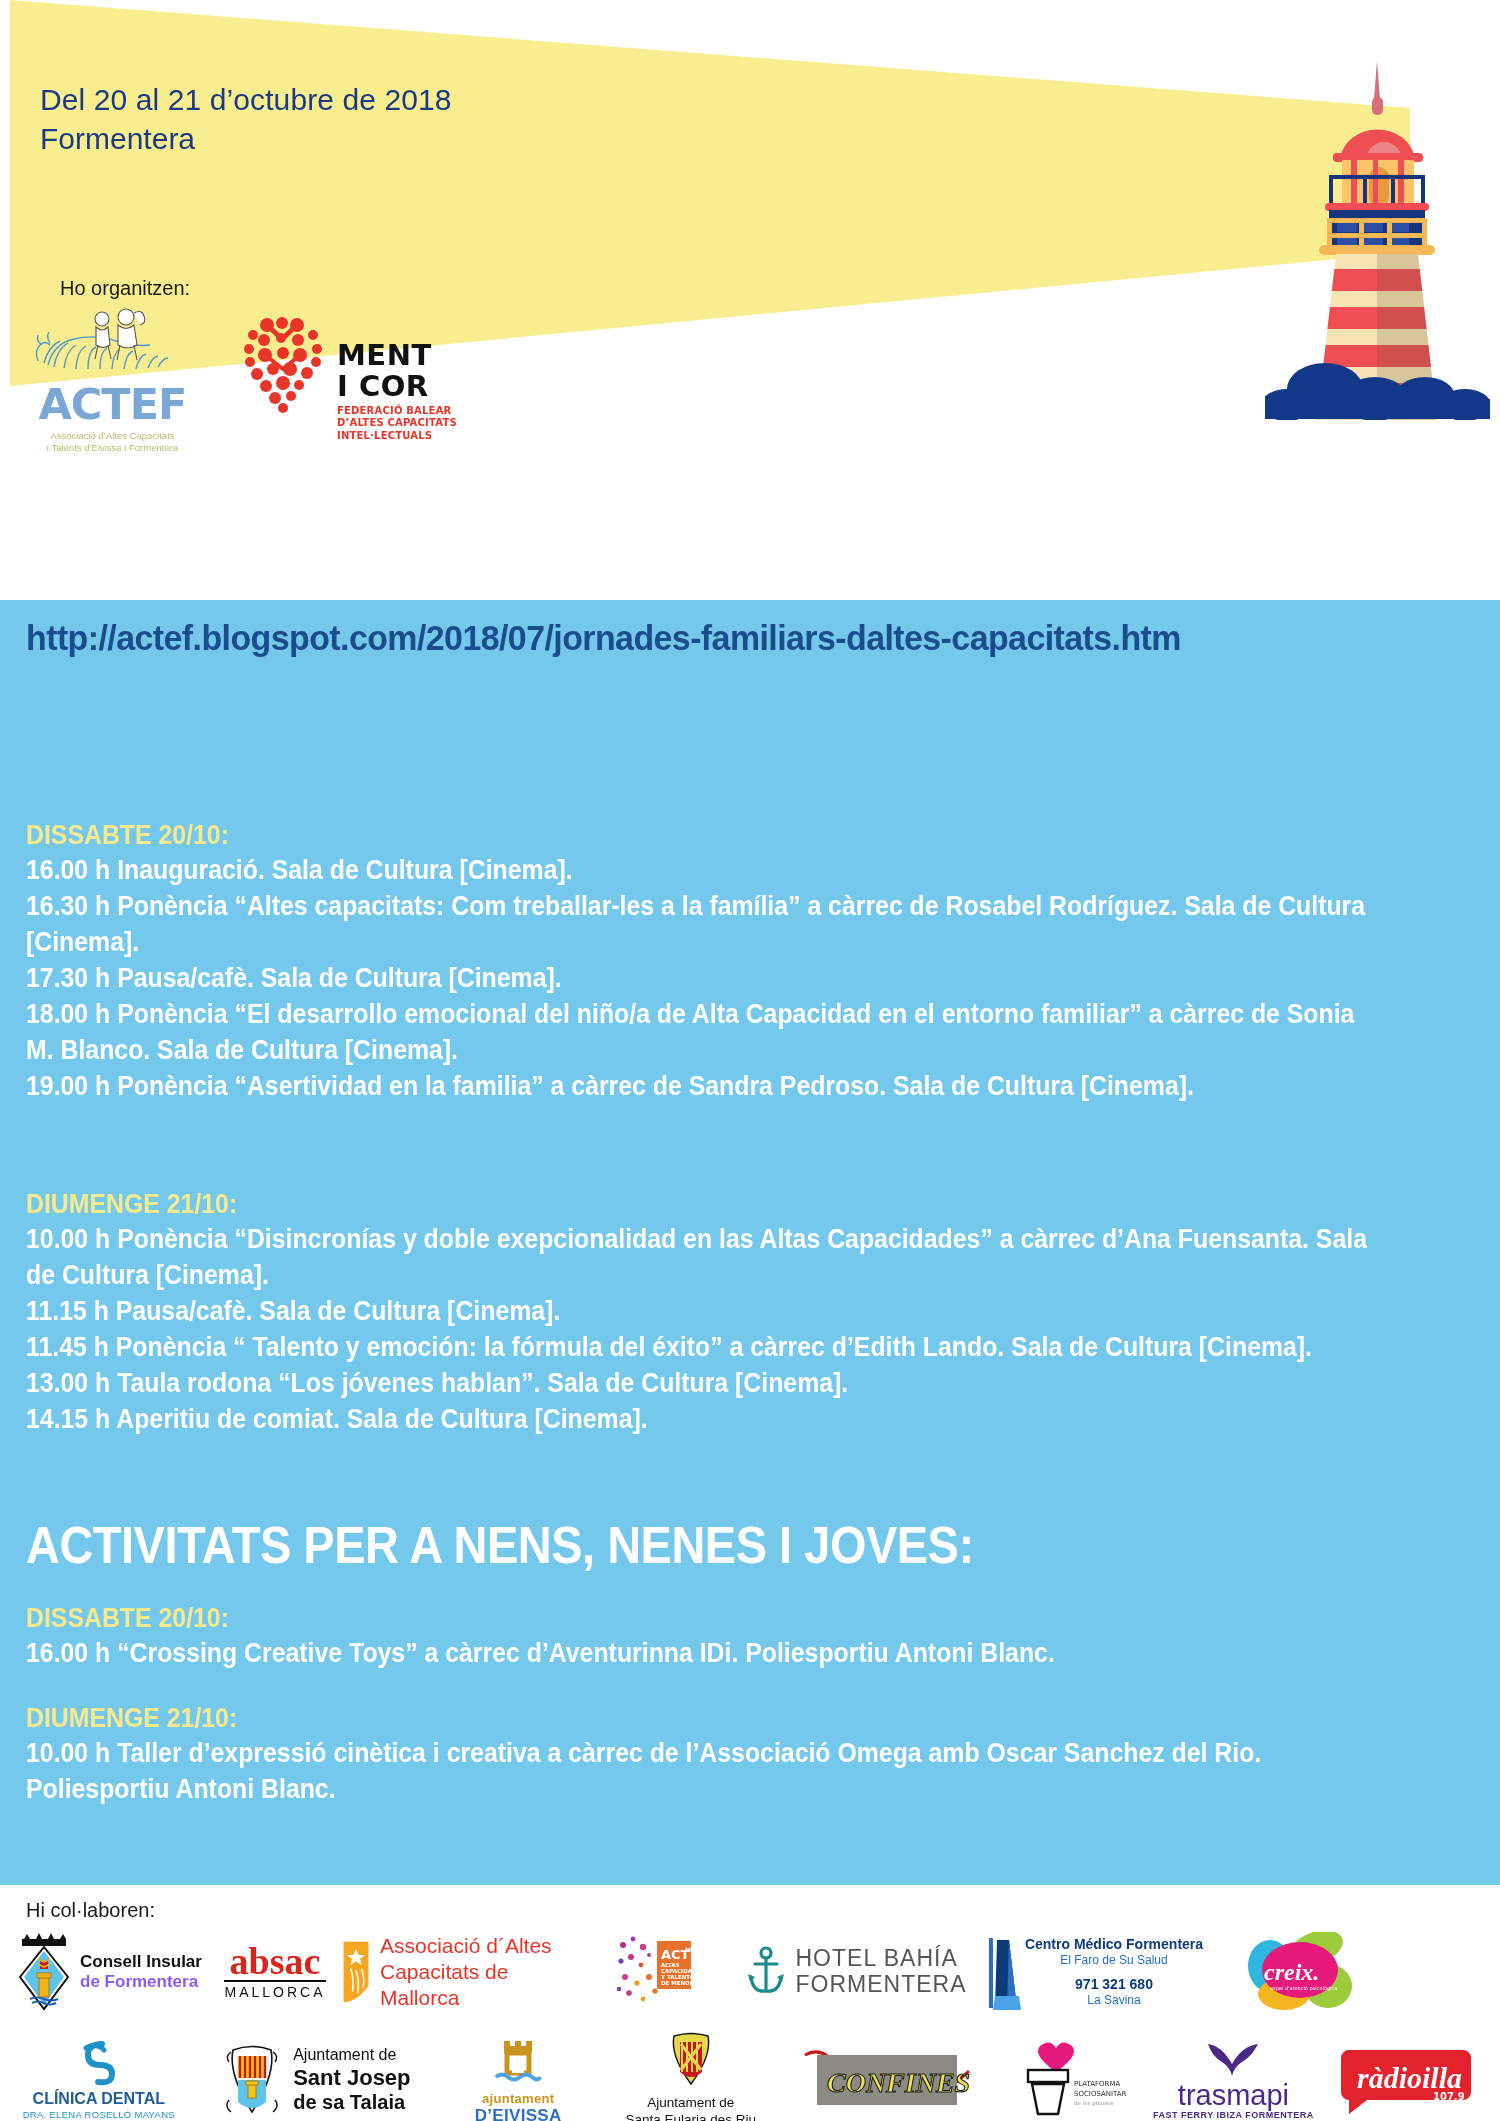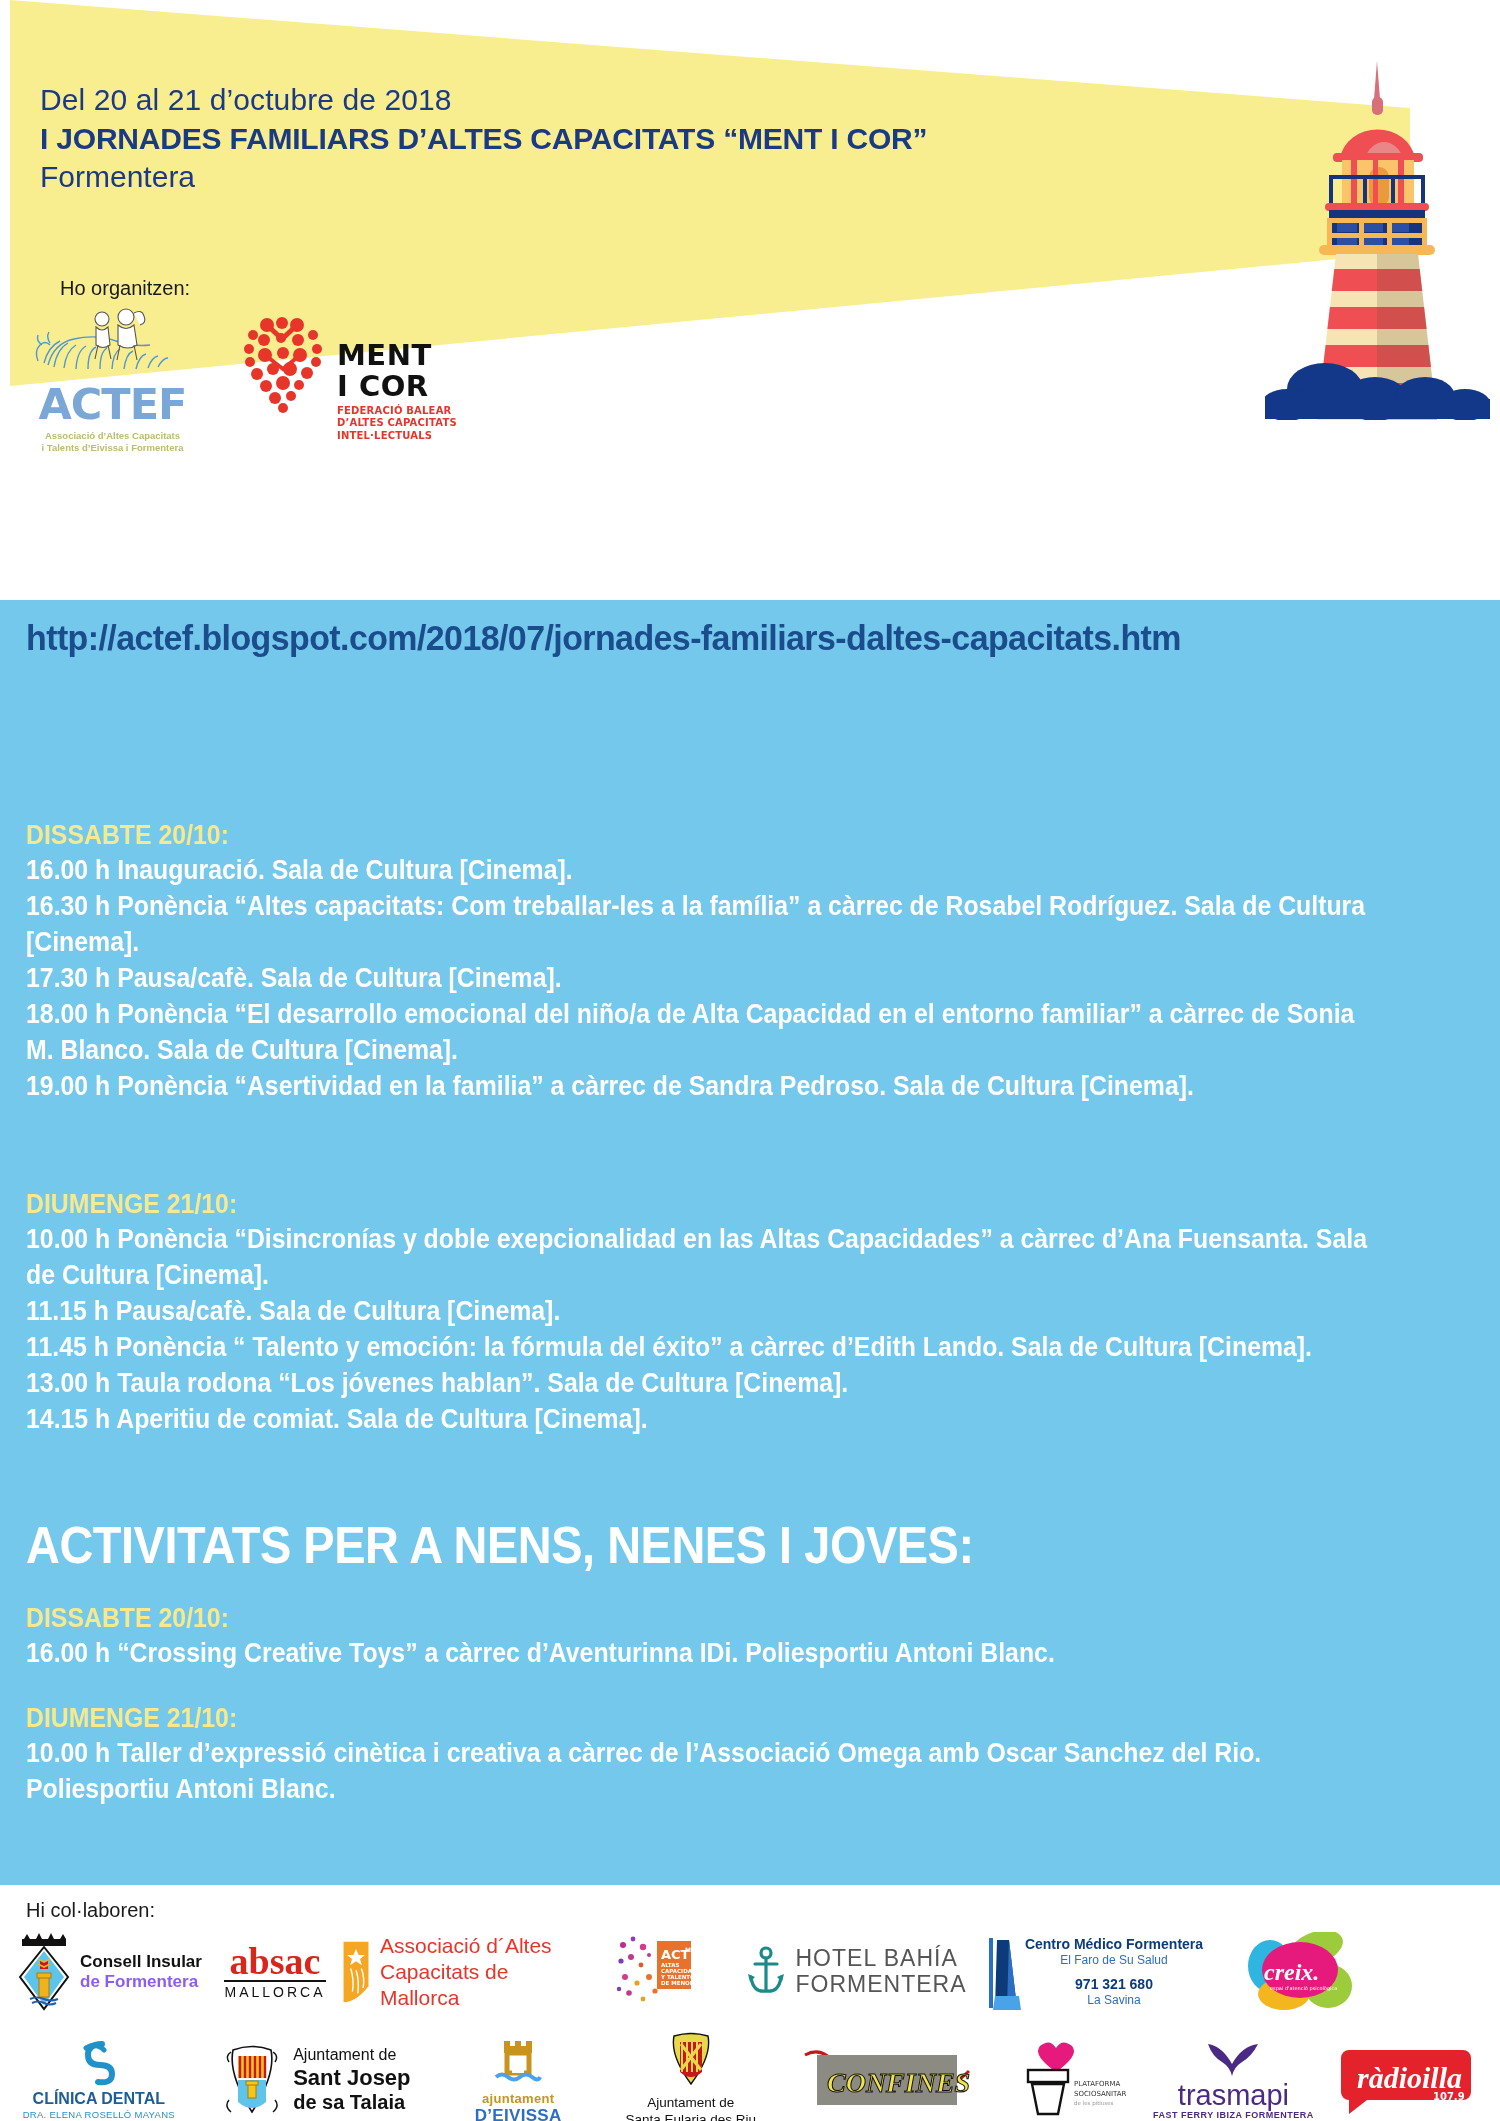--- a/index.html
+++ b/index.html
@@ -42,21 +42,21 @@
 
   
   .actef{width:165px;position:relative;}
   .actef-art{position:relative;height:78px;}
   .actef-word{
     text-align:center;font-size:43px;font-weight:800;color:#7ba7d7;
     letter-spacing:-1px;line-height:1;margin-top:-4px;
     font-family:"DejaVu Sans", sans-serif;
   }
   .actef-sub{
-    text-align:center;font-size:9.5px;color:#b9bd6e;font-weight:700;
+    text-align:center;font-size:9.5px;color:#b9bd6e;font-weight:400;
     line-height:1.28;margin-top:4px;
   }
 
   
   .mentcor{display:flex;align-items:flex-start;gap:8px;}
   .mc-heart{width:92px;height:105px;position:relative;margin-top:4px;}
   .mc-txt{margin-top:37px;}
   .mc-ment{font-size:29px;font-weight:800;color:#111;line-height:.95;letter-spacing:.5px;
     font-family:"DejaVu Sans", sans-serif;}
   .mc-cor{font-size:29px;font-weight:800;color:#111;line-height:1;letter-spacing:.5px;margin-top:2px;
@@ -117,21 +117,20 @@
 </style>
 </head>
 <body>
 
 <div class="header">
 
   <div class="beam"></div>
 
   <div class="header-text">
     <div class="h-date">Del 20 al 21 d’octubre de 2018</div>
-    <div class="h-title">I JORNADES FAMILIARS D’ALTES CAPACITATS “MENT I COR”</div>
     <div class="h-place">Formentera</div>
   </div>
 
   <svg class="lighthouse" viewBox="0 0 225 365" xmlns="http://www.w3.org/2000/svg">
 
     <path d="M112 6 L115 44 L109 44 Z" fill="#d8707a"></path>
     <rect x="107" y="42" width="11" height="18" rx="5" fill="#d8707a"></rect>
 
     <path d="M75 103 A38 34 0 0 1 150 103 Z" fill="#ef4e53"></path>
     <path d="M100 103 A21 28 0 0 1 138 103 Z" fill="#e98f92" opacity=".85"></path>

